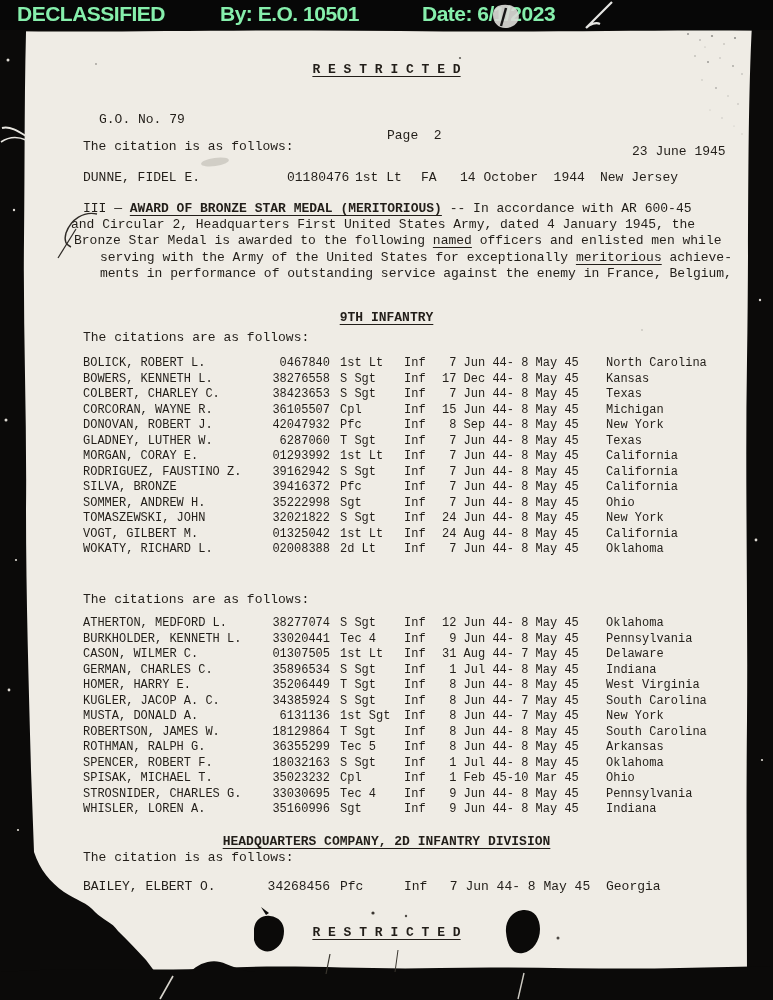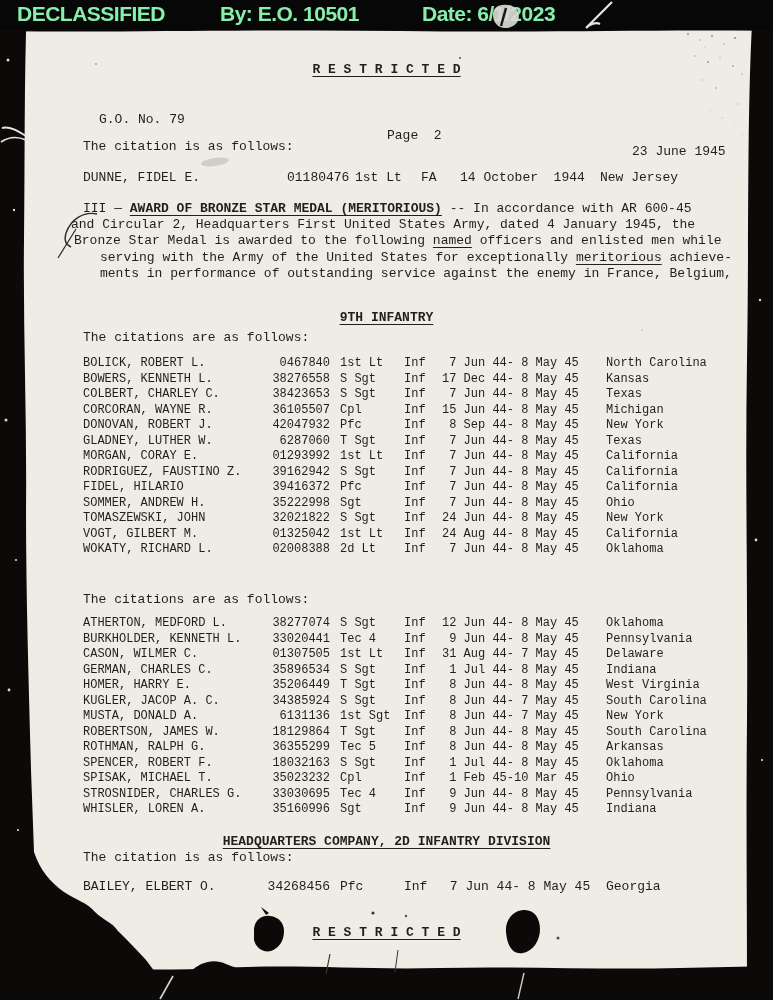--- a/index.html
+++ b/index.html
@@ -152,21 +152,21 @@
       <div class="rrow">
         <span class="c-name">RODRIGUEZ, FAUSTINO Z.</span>
         <span class="c-asn">39162942</span>
         <span class="c-grade">S Sgt</span>
         <span class="c-branch">Inf</span>
         <span class="c-dates"> 7 Jun 44- 8 May 45</span>
         <span class="c-state">California</span>
       </div>
 
       <div class="rrow">
-        <span class="c-name">FIDEL, HILARIO</span>
+        <span class="c-name">SILVA, BRONZE</span>
         <span class="c-asn">39416372</span>
         <span class="c-grade">Pfc</span>
         <span class="c-branch">Inf</span>
         <span class="c-dates"> 7 Jun 44- 8 May 45</span>
         <span class="c-state">California</span>
       </div>
 
       <div class="rrow">
         <span class="c-name">SOMMER, ANDREW H.</span>
         <span class="c-asn">35222998</span>

